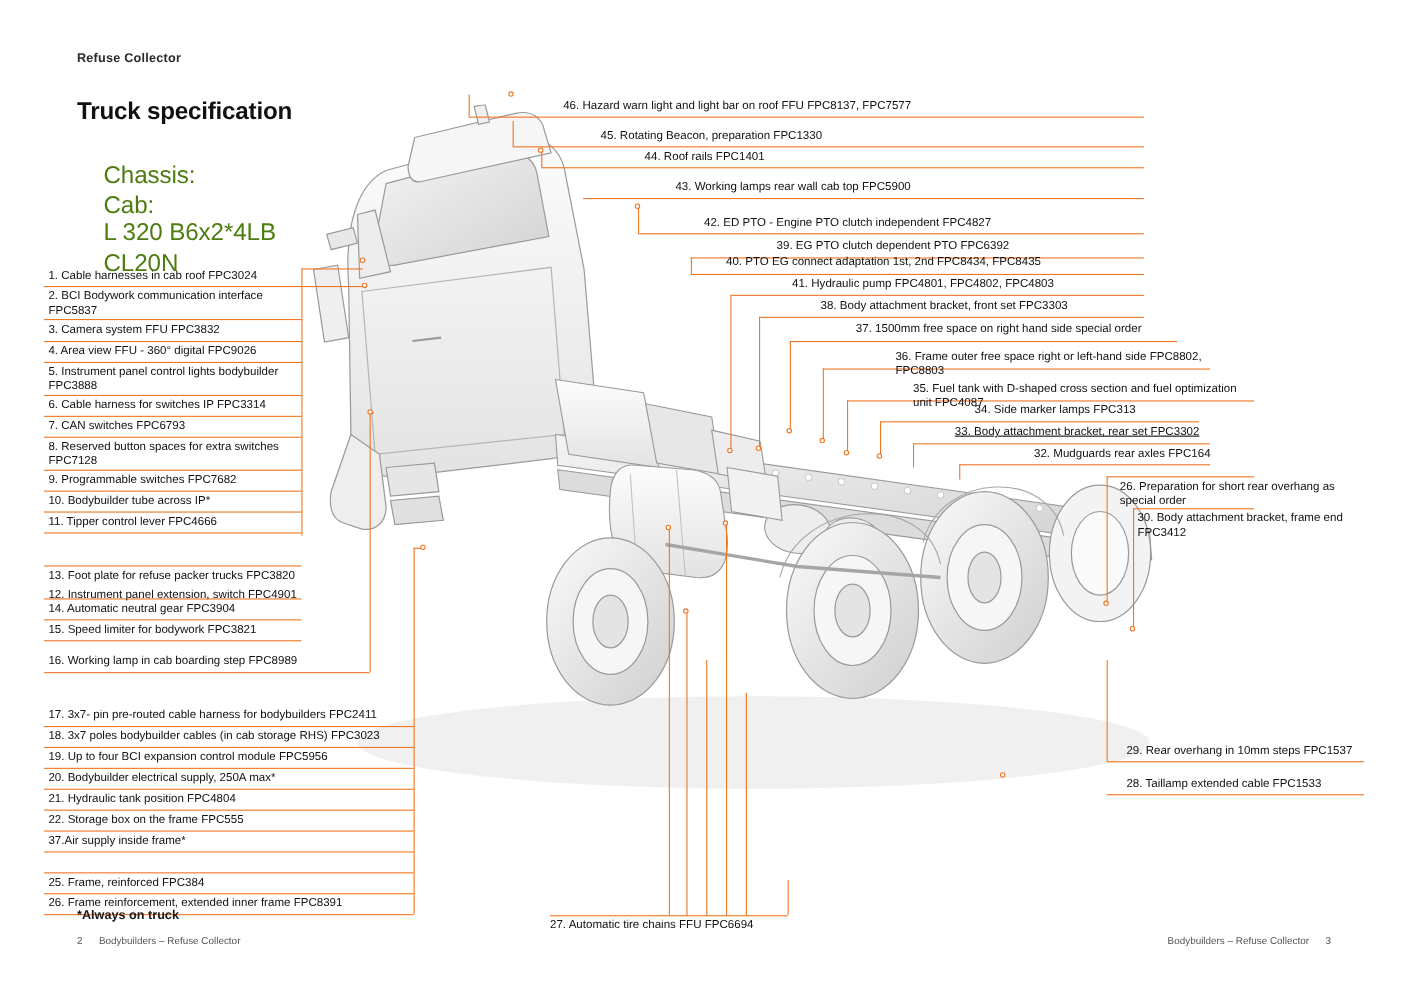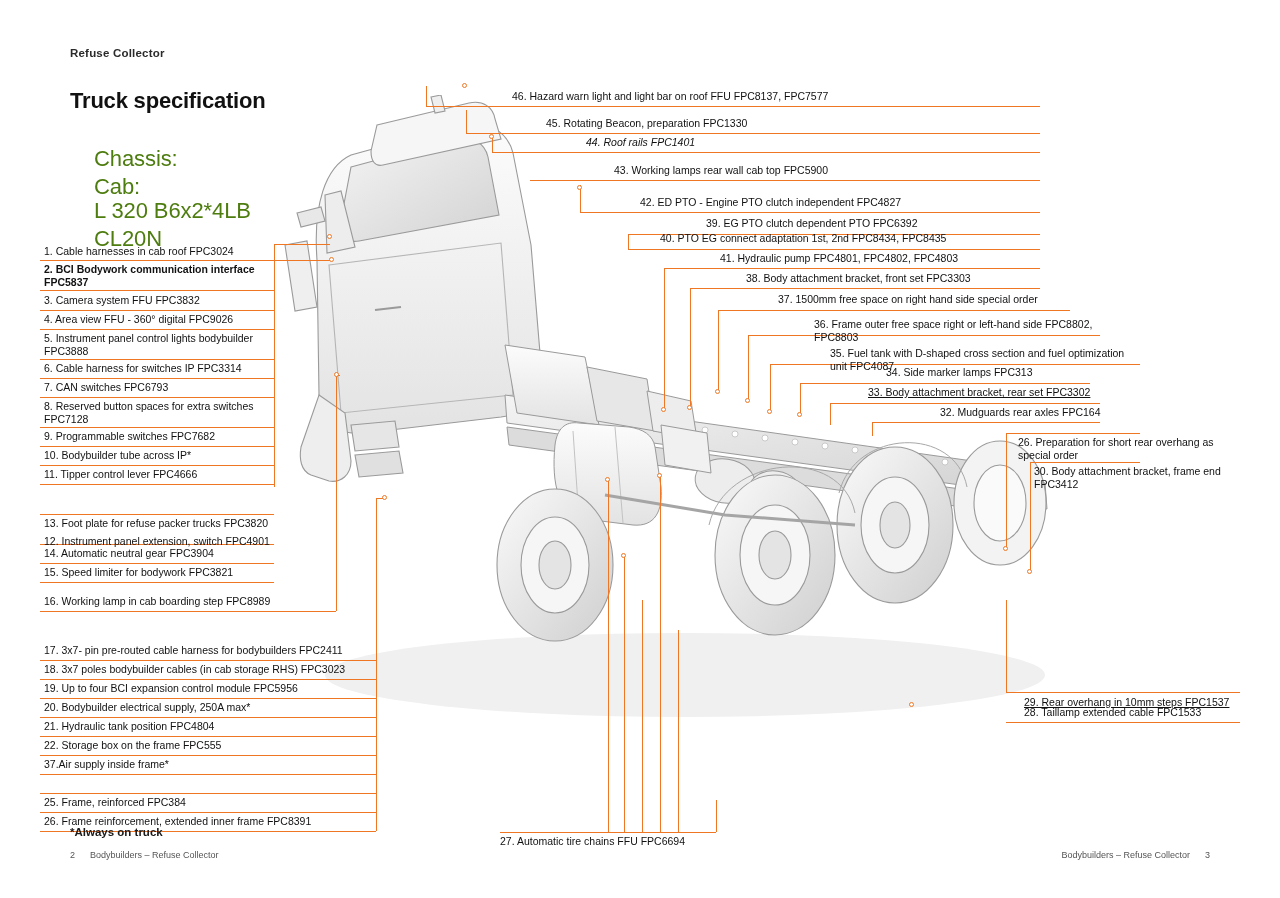--- a/index.html
+++ b/index.html
@@ -378,21 +378,21 @@
   <div class="dot" style="left:687px; top:405px;"></div>
   <div class="dot" style="left:715px; top:389px;"></div>
   <div class="dot" style="left:745px; top:398px;"></div>
   <div class="dot" style="left:767px; top:409px;"></div>
   <div class="dot" style="left:797px; top:412px;"></div>
   <div class="dot" style="left:1003px; top:546px;"></div>
   <div class="dot" style="left:1027px; top:569px;"></div>
   <div class="dot" style="left:909px;  top:702px;"></div>
 
   <div class="callout left" style="left:44px; top:245px; width:232px;">1. Cable harnesses in cab roof FPC3024</div>
-  <div class="callout left" style="left:44px; top:263px; width:232px;font-weight:bold;">2. BCI Bodywork communication interface FPC5837</div>
+  <div class="callout left" style="left:44px; top:263px; width:232px;">2. BCI Bodywork communication interface FPC5837</div>
   <div class="callout left" style="left:44px; top:294px; width:232px;">3. Camera system FFU FPC3832</div>
   <div class="callout left" style="left:44px; top:313px; width:232px;">4. Area view FFU - 360° digital FPC9026</div>
   <div class="callout left" style="left:44px; top:332px; width:232px;">5. Instrument panel control lights bodybuilder FPC3888</div>
   <div class="callout left" style="left:44px; top:362px; width:232px;">6. Cable harness for switches IP FPC3314</div>
   <div class="callout left" style="left:44px; top:381px; width:232px;">7. CAN switches FPC6793</div>
   <div class="callout left" style="left:44px; top:400px; width:232px;">8. Reserved button spaces for extra switches FPC7128</div>
   <div class="callout left" style="left:44px; top:430px; width:232px;">9. Programmable switches FPC7682</div>
   <div class="callout left" style="left:44px; top:449px; width:232px;">10. Bodybuilder tube across IP*</div>
   <div class="callout left" style="left:44px; top:468px; width:232px;">11. Tipper control lever FPC4666</div>
   <div class="callout left" style="left:44px; top:487px; width:232px;margin-top:48px;">12. Instrument panel extension, switch FPC4901</div>
@@ -407,36 +407,36 @@
   <div class="callout left" style="left:44px; top:720px; width:332px;">21. Hydraulic tank position FPC4804</div>
   <div class="callout left" style="left:44px; top:739px; width:332px;">22. Storage box on the frame FPC555</div>
   <div class="callout left" style="left:44px; top:758px; width:332px;">37.Air supply inside frame*</div>
   <div class="callout left" style="left:44px; top:796px; width:332px;">25. Frame, reinforced FPC384</div>
   <div class="callout left" style="left:44px; top:815px; width:332px;">26. Frame reinforcement, extended inner frame FPC8391</div>
 
   <div class="callout left" style="left:500px; top:835px; width:280px;">27. Automatic tire chains FFU FPC6694</div>
 
   <div class="callout right" style="left:512px;  top:90px;  width:530px;">46. Hazard warn light and light bar on roof FFU FPC8137, FPC7577</div>
   <div class="callout right" style="left:546px;  top:117px; width:496px;">45. Rotating Beacon, preparation FPC1330</div>
-  <div class="callout right" style="left:586px;  top:136px; width:456px;font-style:italic;">44. Roof rails FPC1401</div>
+  <div class="callout right" style="left:586px;  top:136px; width:456px;">44. Roof rails FPC1401</div>
   <div class="callout right" style="left:614px;  top:164px; width:428px;">43. Working lamps rear wall cab top FPC5900</div>
   <div class="callout right" style="left:640px;  top:196px; width:402px;">42. ED PTO - Engine PTO clutch independent FPC4827</div>
   <div class="callout right" style="left:706px;  top:217px; width:336px;">39. EG PTO clutch dependent PTO FPC6392</div>
   <div class="callout right" style="left:660px;  top:232px; width:382px;">40. PTO EG connect adaptation 1st, 2nd FPC8434, FPC8435</div>
   <div class="callout right" style="left:720px;  top:252px; width:322px;">41. Hydraulic pump FPC4801, FPC4802, FPC4803</div>
   <div class="callout right" style="left:746px;  top:272px; width:296px;">38. Body attachment bracket, front set FPC3303</div>
   <div class="callout right" style="left:778px;  top:293px; width:292px;">37. 1500mm free space on right hand side special order</div>
   <div class="callout right" style="left:814px;  top:318px; width:292px;">36. Frame outer free space right or left-hand side FPC8802, FPC8803</div>
   <div class="callout right" style="left:830px;  top:347px; width:312px;">35. Fuel tank with D-shaped cross section and fuel optimization unit FPC4087</div>
   <div class="callout right" style="left:886px;  top:366px; width:236px;">34. Side marker lamps FPC313</div>
   <div class="callout right" style="left:868px;  top:386px; width:226px;text-decoration:underline;">33. Body attachment bracket, rear set FPC3302</div>
   <div class="callout right" style="left:940px;  top:406px; width:196px;">32. Mudguards rear axles FPC164</div>
   <div class="callout right" style="left:1018px; top:436px; width:222px;">26. Preparation for short rear overhang as special order</div>
   <div class="callout right" style="left:1034px; top:465px; width:206px;">30. Body attachment bracket, frame end FPC3412</div>
-  <div class="callout right" style="left:1024px; top:696px; width:220px;text-decoration:underline;">29. Rear overhang in 10mm steps FPC1537</div>
+  <div class="callout right" style="left:1024px; top:676px; width:220px;">29. Rear overhang in 10mm steps FPC1537</div>
   <div class="callout right" style="left:1024px; top:706px; width:220px;">28. Taillamp extended cable FPC1533</div>
 
   <div class="footnote">*Always on truck</div>
   <div class="pg-left-num">2</div>
   <div class="pg-left-txt">Bodybuilders – Refuse Collector</div>
   <div class="pg-right-txt">Bodybuilders – Refuse Collector</div>
   <div class="pg-right-num">3</div>
 
 </div>
 

